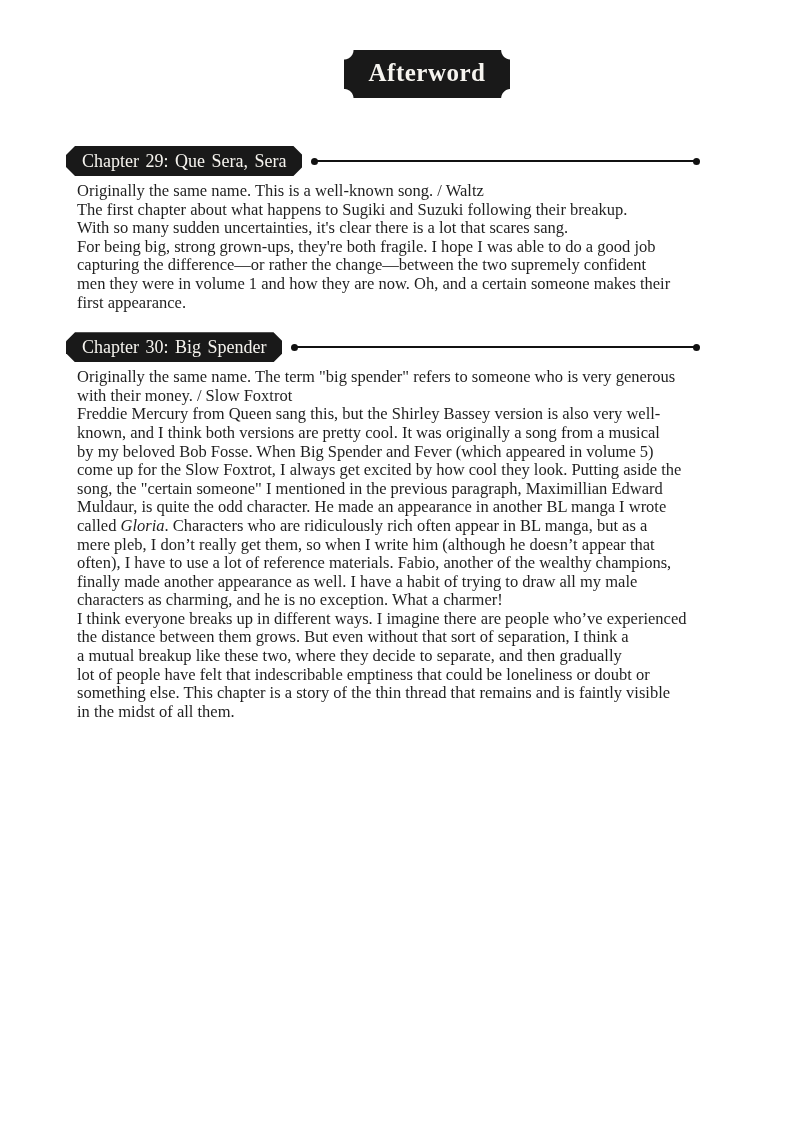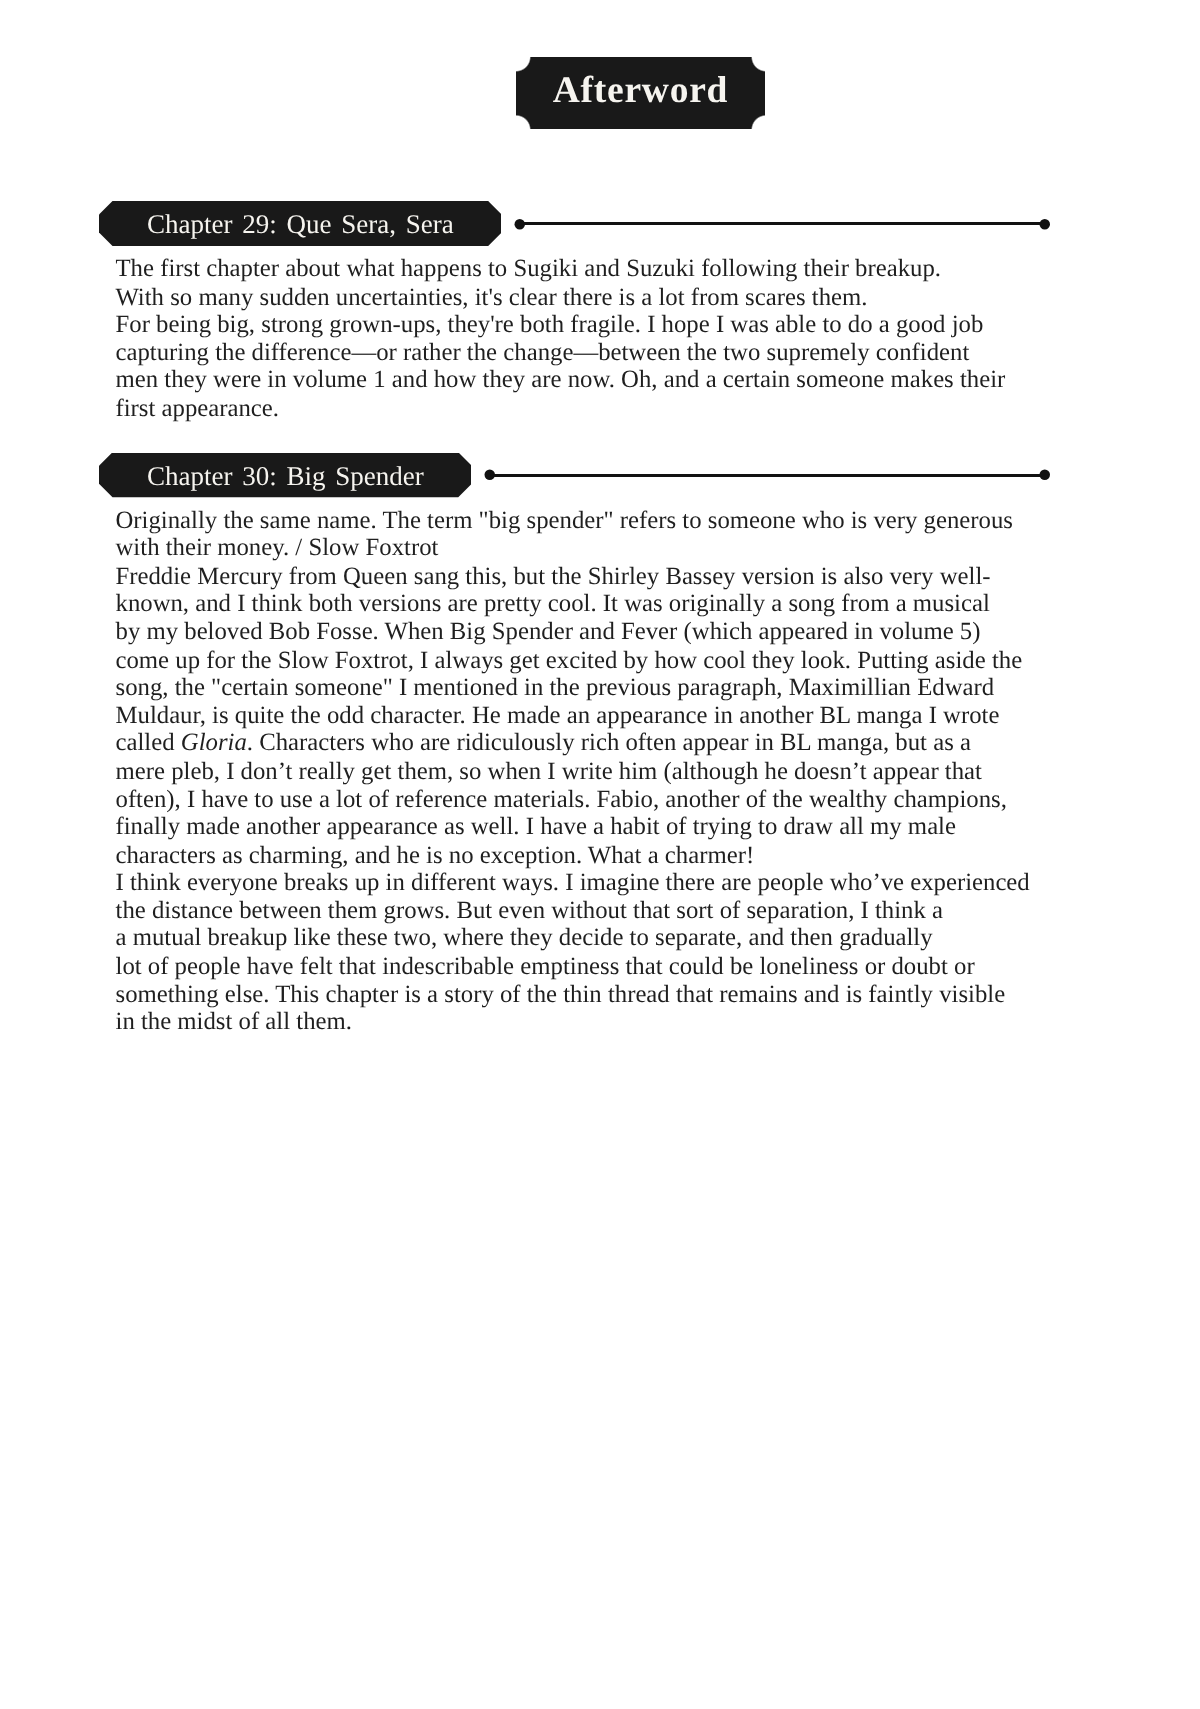--- a/index.html
+++ b/index.html
@@ -10,21 +10,21 @@
   }
   body {
     width: 800px;
     min-height: 1139px;
     font-family: "Liberation Serif", serif;
     color: var(--text-color, #1f1f1f);
   }
 
   
   .title-wrap {
-    padding-top: 38px;
+    padding-top: 50px;
     text-align: center;
   }
   .plaque {
     --r: 9px;
     display: inline-block;
     transform: translateX(27px);
     padding: 9px 25px 11px 25px;
     color: var(--badge-text, #f6f4ef);
     font-size: 25px;
     font-weight: bold;
@@ -48,21 +48,21 @@
     align-items: center;
     height: 30px;
   }
   .badge {
     flex: none;
     background: var(--plaque, #191919);
     color: var(--badge-text, #f6f4ef);
     font-size: 18px;
     line-height: 30px;
     height: 30px;
-    padding: 0 32px;
+    padding: 0 16px;
     word-spacing: 2px;
     clip-path: polygon(
       9px 0, calc(100% - 9px) 0, 100% 9px,
       100% calc(100% - 9px), calc(100% - 9px) 100%,
       9px 100%, 0 calc(100% - 9px), 0 9px);
   }
   .rule {
     flex: 1;
     display: flex;
     align-items: center;
@@ -109,22 +109,23 @@
       <div class="badge">
         <span class="badge-label">Chapter 29: Que Sera, Sera</span>
       </div>
       <div class="rule">
         <span class="dot"></span>
         <span class="rule-line"></span>
         <span class="dot"></span>
       </div>
     </div>
     <div class="paragraph">
+          <div class="text-line">Originally the same name. This is a well-known song. / Waltz</div>
           <div class="text-line">The first chapter about what happens to Sugiki and Suzuki following their breakup.</div>
-          <div class="text-line">With so many sudden uncertainties, it's clear there is a lot from scares them.</div>
+          <div class="text-line">With so many sudden uncertainties, it's clear there is a lot that scares sang.</div>
           <div class="text-line">For being big, strong grown-ups, they're both fragile. I hope I was able to do a good job</div>
           <div class="text-line">capturing the difference—or rather the change—between the two supremely confident</div>
           <div class="text-line">men they were in volume 1 and how they are now. Oh, and a certain someone makes their</div>
           <div class="text-line">first appearance.</div>
         </div>
   </section>
 
   <section class="chapter-section">
     <div class="section-header">
       <div class="badge">

